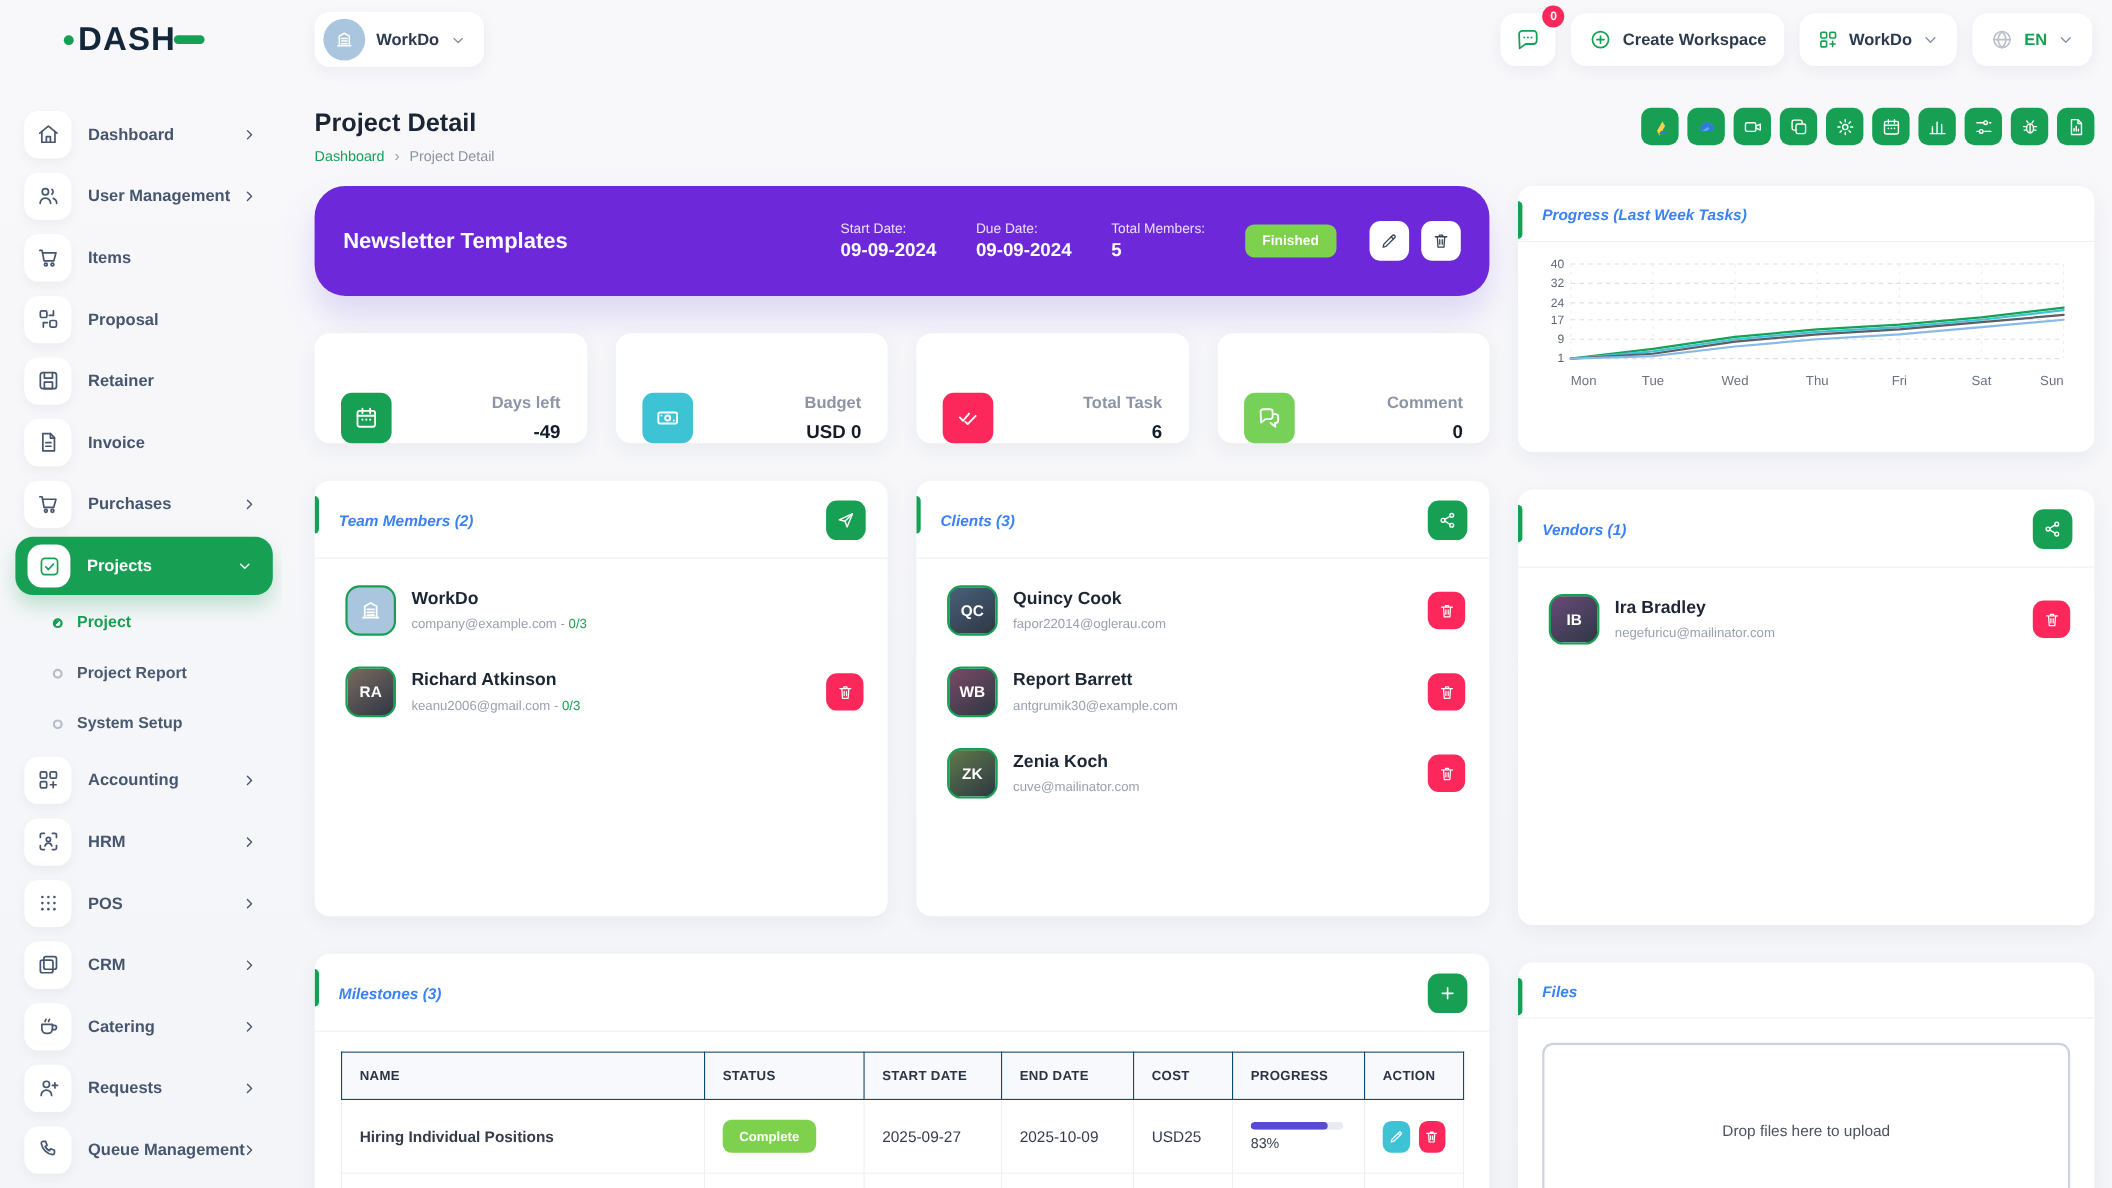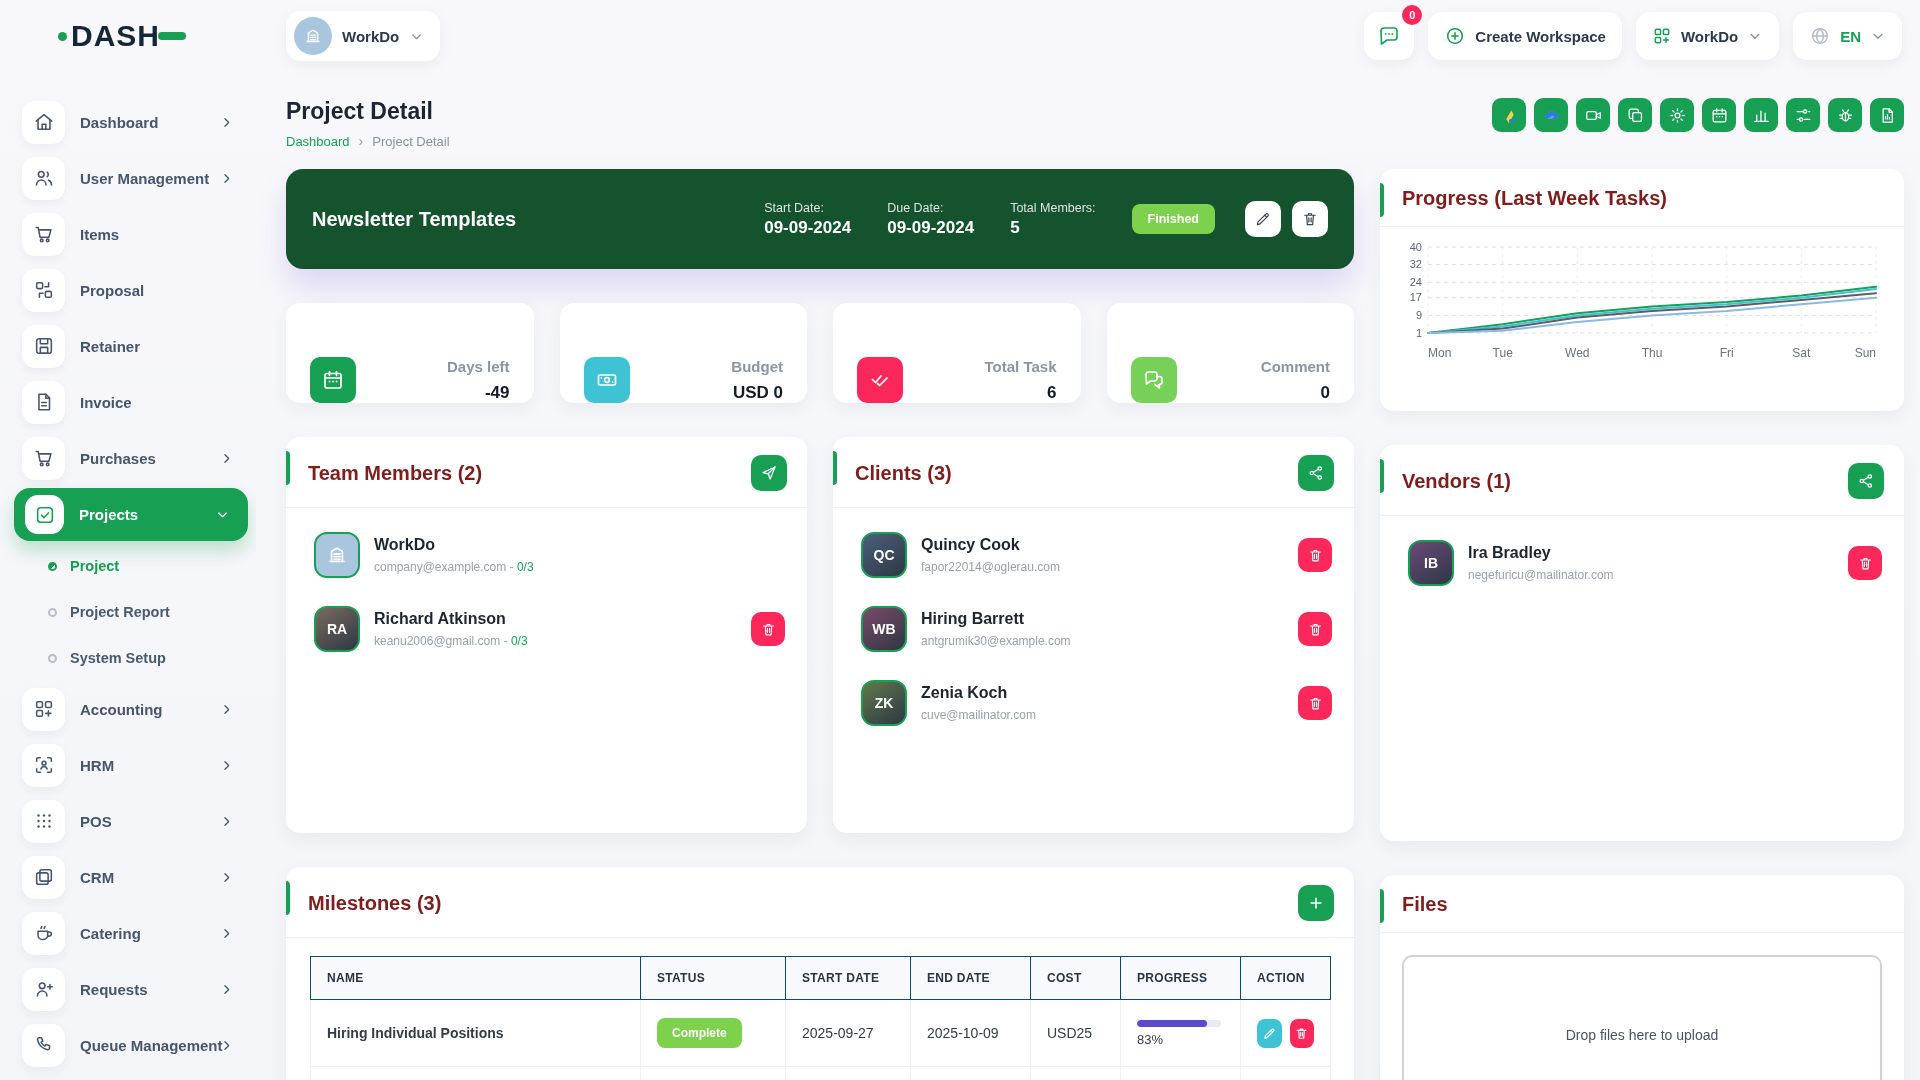--- a/index.html
+++ b/index.html
@@ -65,21 +65,21 @@
   .crumb-cur { color:#8a93a3; }
   .tool-row { margin-left:auto; display:flex; gap:8px; }
   .tool-btn { width:34px; height:34px; border-radius:9px; background:#17a054; border:none; cursor:pointer;
     display:flex; align-items:center; justify-content:center; color:#fff; }
   .tool-btn svg { width:19px; height:19px; }
 
   .content { display:grid; grid-template-columns:1068px 524px; gap:26px; margin-top:20px; }
   .col { display:flex; flex-direction:column; gap:34px; }
 
   
-  .banner { height:100px; border-radius:17px; background:#14532d; display:flex; align-items:center; padding:0 26px;
+  .banner { height:100px; border-radius:28px; background:#6d28d9; display:flex; align-items:center; padding:0 26px;
     box-shadow:0 18px 30px rgba(118,92,220,.20); }
   .banner-title { font-size:20px; font-weight:700; color:#fff; flex:1; }
   .b-col { margin-right:36px; }
   .b-label { font-size:12.5px; color:rgba(255,255,255,.85); }
   .b-value { font-size:17px; font-weight:700; color:#fff; margin-top:3px; }
   .status-badge { background:#7ed14d; color:#fff; font-size:12.5px; font-weight:600; padding:8px 16px; border-radius:8px; margin-right:30px; }
   .banner-actions { display:flex; gap:11px; }
   .white-btn { width:36px; height:36px; border-radius:10px; background:#fff; border:none; cursor:pointer;
     display:flex; align-items:center; justify-content:center; color:#3a4454; }
   .white-btn svg { width:18px; height:18px; }
@@ -91,21 +91,21 @@
   .stat-chip { width:46px; height:46px; border-radius:10px; display:flex; align-items:center; justify-content:center; color:#fff; }
   .stat-chip svg { width:24px; height:24px; }
   .stat-txt { margin-left:auto; text-align:right; }
   .stat-label { font-size:15px; color:#8b95a5; font-weight:600; }
   .stat-value { font-size:17px; font-weight:700; color:#131c29; margin-top:8px; }
 
   
   .card { background:#fff; border-radius:14px; box-shadow:0 6px 18px rgba(40,45,60,.06); position:relative; overflow:hidden; }
   .card-head { display:flex; align-items:center; padding:18px 20px 16px 22px; position:relative; }
   .accent { position:absolute; left:0; top:14px; width:4px; height:34px; background:#17a054; border-radius:0 4px 4px 0; }
-  .card-title { font-size:20px; font-weight:700; color:#7f1d1d; }
+  .card-title { font-size:14px; font-weight:700; color:#3b82f6;font-style:italic; }
   .card-act { margin-left:auto; width:36px; height:36px; border-radius:10px; background:#17a054; border:none; cursor:pointer;
     display:flex; align-items:center; justify-content:center; color:#fff; }
   .card-act svg { width:18px; height:18px; }
   .card-div { border-bottom:1px solid #edeff3; }
 
   
   .people-row { display:grid; grid-template-columns:1fr 1fr; gap:26px; }
   .people-card { min-height:396px; }
   .p-list { padding:24px 22px 10px 28px; }
   .p-row { display:flex; align-items:center; margin-bottom:28px; }
@@ -724,21 +724,21 @@
                 <button class="del-btn">
                   <svg viewBox="0 0 24 24" fill="none" stroke="currentColor" stroke-width="1.6" stroke-linecap="round" stroke-linejoin="round">
                     <path d="M5 7h14M10 7V5h4v2M7.5 7l.9 12.5h7.2L16.5 7"></path>
                     <path d="M10.5 10.5v5.5M13.5 10.5v5.5"></path>
                   </svg>
                 </button>
               </div>
               <div class="p-row">
                 <span class="avatar" style="background:linear-gradient(145deg,#7a4a66 0%,#2e3744 100%)">WB</span>
                 <div class="p-info">
-                  <div class="p-name">Hiring Barrett</div>
+                  <div class="p-name">Report Barrett</div>
                   <div class="p-mail">antgrumik30@example.com</div>
                 </div>
                 <button class="del-btn">
                   <svg viewBox="0 0 24 24" fill="none" stroke="currentColor" stroke-width="1.6" stroke-linecap="round" stroke-linejoin="round">
                     <path d="M5 7h14M10 7V5h4v2M7.5 7l.9 12.5h7.2L16.5 7"></path>
                     <path d="M10.5 10.5v5.5M13.5 10.5v5.5"></path>
                   </svg>
                 </button>
               </div>
               <div class="p-row">

